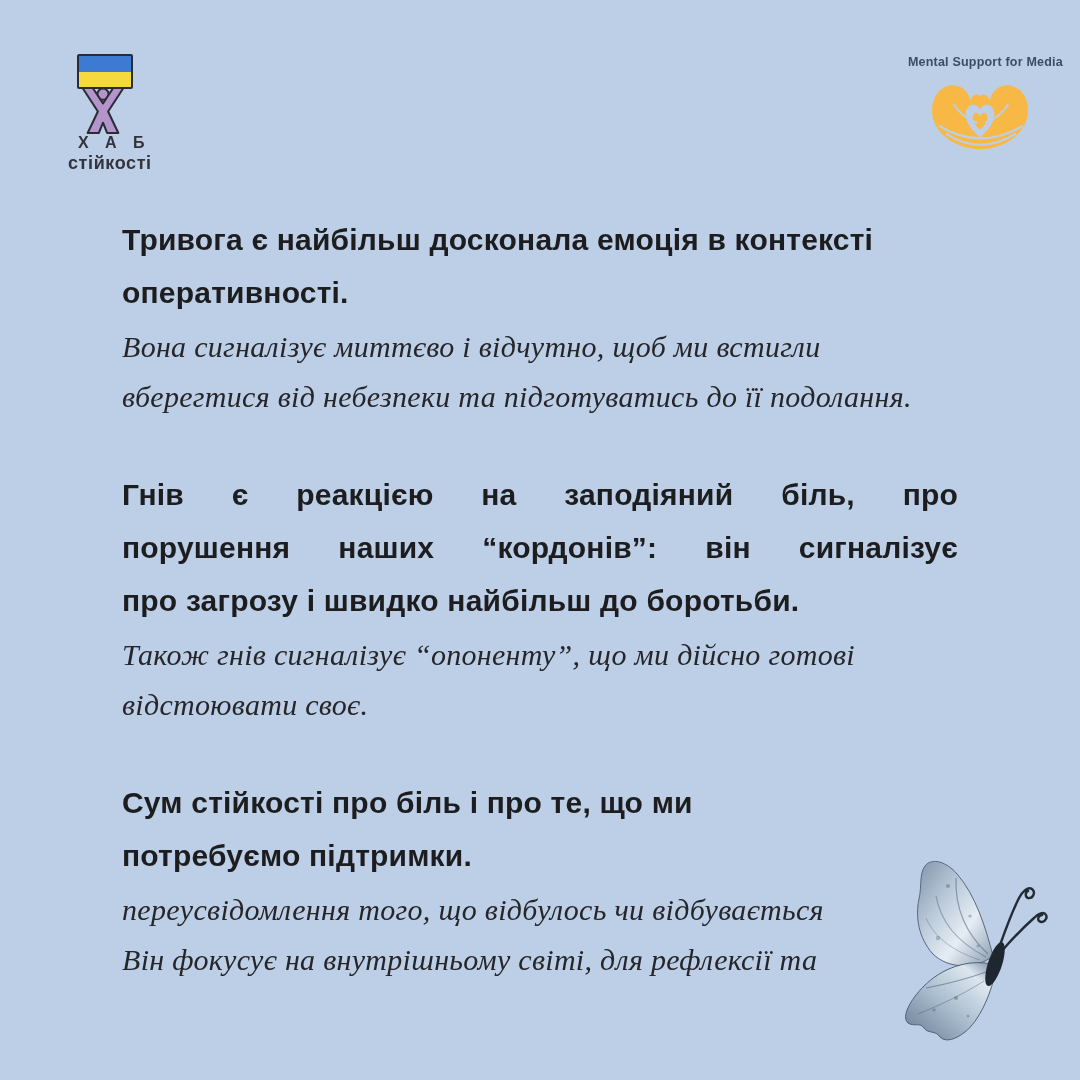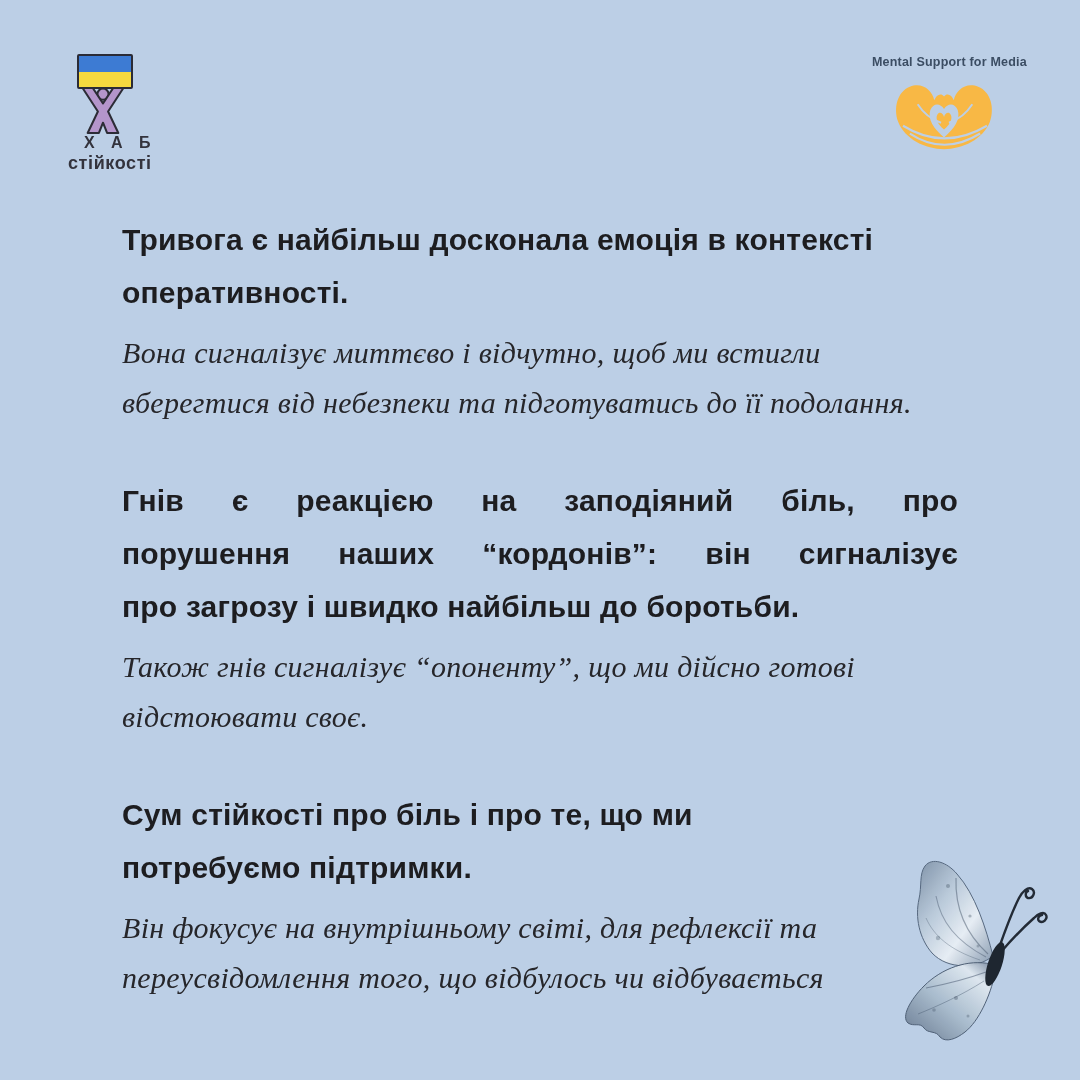--- a/index.html
+++ b/index.html
@@ -13,47 +13,47 @@
   
   .hub-logo { position:absolute; left:62px; top:50px; width:120px; height:125px; }
   .flag {
     position:absolute; left:15px; top:4px; width:56px; height:35px;
     border:2.5px solid #2b2b35; border-radius:2px; overflow:hidden;
   }
   .flag-blue  { height:50%; background:#3d7bd3; }
   .flag-yellow{ height:50%; background:#f6d93f; }
   .figure-svg { position:absolute; left:8px; top:37px; width:66px; height:48px; }
   .hub-name {
-    position:absolute; left:22px; top:84px; width:110px;
+    position:absolute; left:16px; top:84px; width:110px;
     font-size:16px; font-weight:700; letter-spacing:6px; color:#33333d;
   }
   .hub-sub {
     position:absolute; left:6px; top:103px; width:110px;
     font-size:18px; font-weight:700; letter-spacing:0.6px; color:#33333d;
   }
 
   
-  .msm-logo { position:absolute; left:872px; top:55px; width:145px; height:110px; text-align:left; }
+  .msm-logo { position:absolute; left:908px; top:55px; width:145px; height:110px; text-align:left; }
   .msm-title { font-size:12.5px; font-weight:700; color:#3b4d63; letter-spacing:0.2px; white-space:nowrap; }
   .hands-svg { display:block; margin:4px auto 0; width:112px; height:82px; }
 
   
   .content { position:absolute; left:122px; top:213px; width:836px; color:#1d1d20; }
   .section { margin:0; }
   .section + .section { margin-top:46px; }
   .h-line {
     font-size:30px; line-height:53px; font-weight:700;
     letter-spacing:0.2px; color:#1d1d20;
   }
   .h-line.just { text-align:justify; text-align-last:justify; }
   .b-line {
     font-family:"Liberation Serif", serif; font-style:italic;
     font-size:30px; line-height:50px; color:#26262a; letter-spacing:0.3px;
   }
-  .body-block { margin-top:9px; }
+  .body-block { margin-top:3px; }
 
   
   .butterfly-svg { position:absolute; left:898px; top:856px; width:152px; height:205px; }
 </style>
 </head>
 <body>
 
 <div class="page">
 
   <div class="hub-logo">
@@ -107,22 +107,22 @@
         <div class="b-line">відстоювати своє.</div>
       </div>
     </section>
 
     <section class="section">
       <div>
         <div class="h-line">Сум стійкості про біль і про те, що ми</div>
         <div class="h-line">потребуємо підтримки.</div>
       </div>
       <div class="body-block">
+        <div class="b-line">переусвідомлення того, що відбулось чи відбувається</div>
         <div class="b-line">Він фокусує на внутрішньому світі, для рефлексії та</div>
-        <div class="b-line">переусвідомлення того, що відбулось чи відбувається</div>
       </div>
     </section>
 
   </main>
 
   <svg class="butterfly-svg" viewBox="0 0 152 205">
     <defs>
       <linearGradient id="fw" x1="0" y1="0" x2="1" y2="1">
         <stop offset="0" stop-color="#7d90a6"></stop>
         <stop offset="0.35" stop-color="#b9c9d9"></stop>

